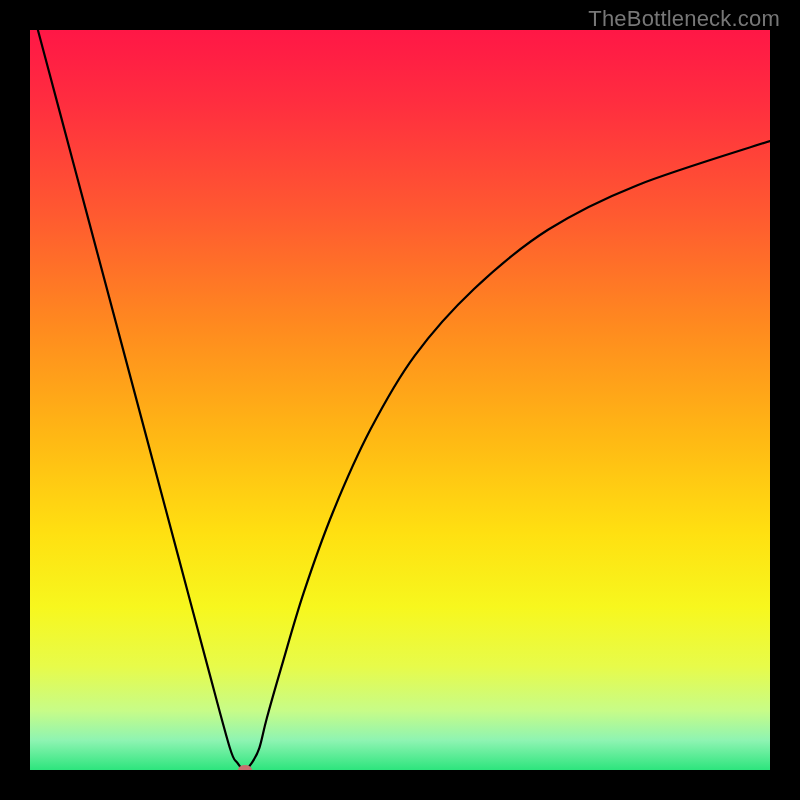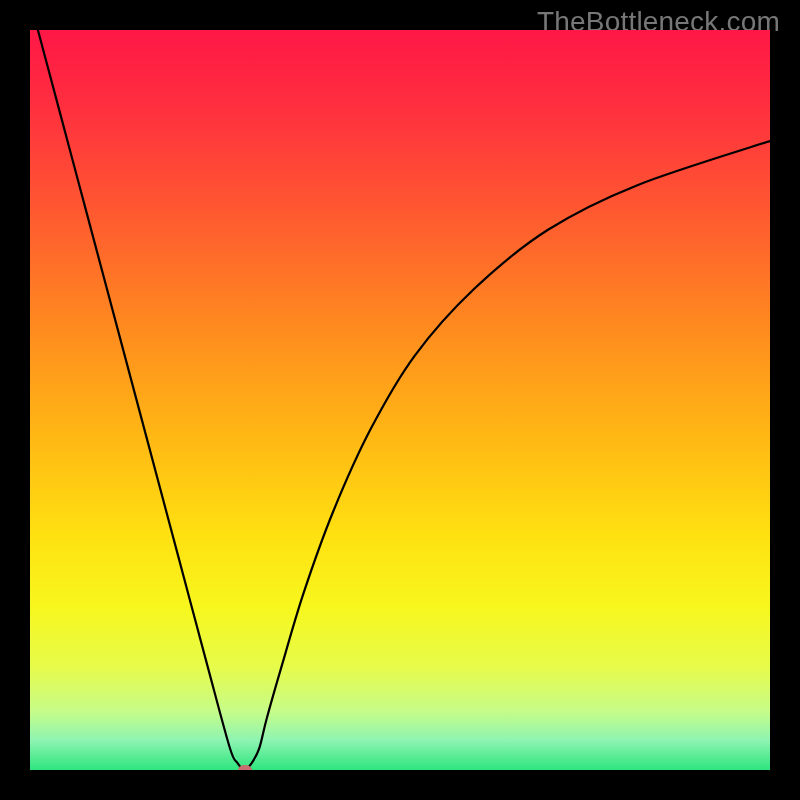--- a/index.html
+++ b/index.html
@@ -44,21 +44,21 @@
     width: 14px;
     height: 10px;
     border-radius: 50%;
     transform: translate(-50%, -50%);
   }
   .watermark {
     position: absolute;
     top: 6px;
     right: 20px;
     color: #777;
-    font-size: 28px;
+    font-size: 22px;
     font-weight: 500;
     letter-spacing: 0.2px;
   }
 </style>
 </head>
 <body>
 
 <div class="frame">
 
   <div class="watermark">TheBottleneck.com</div>

